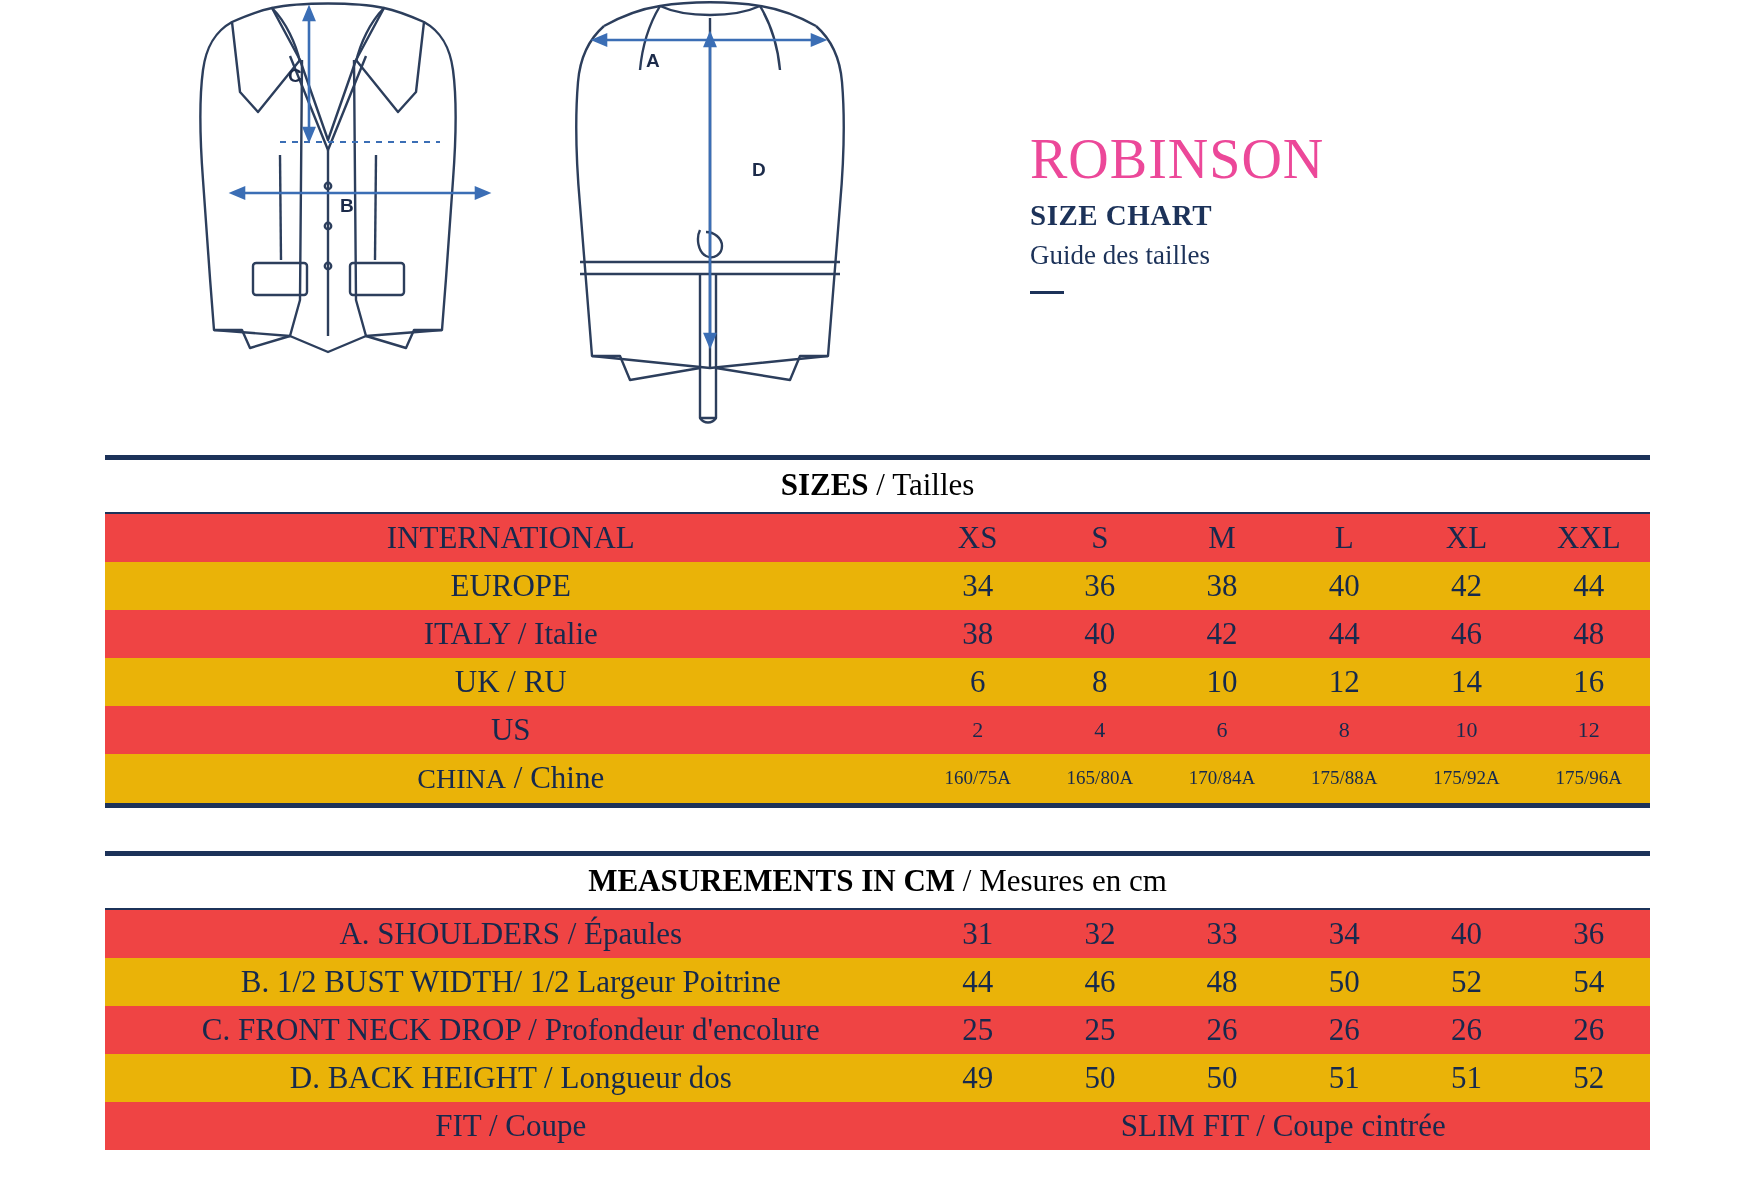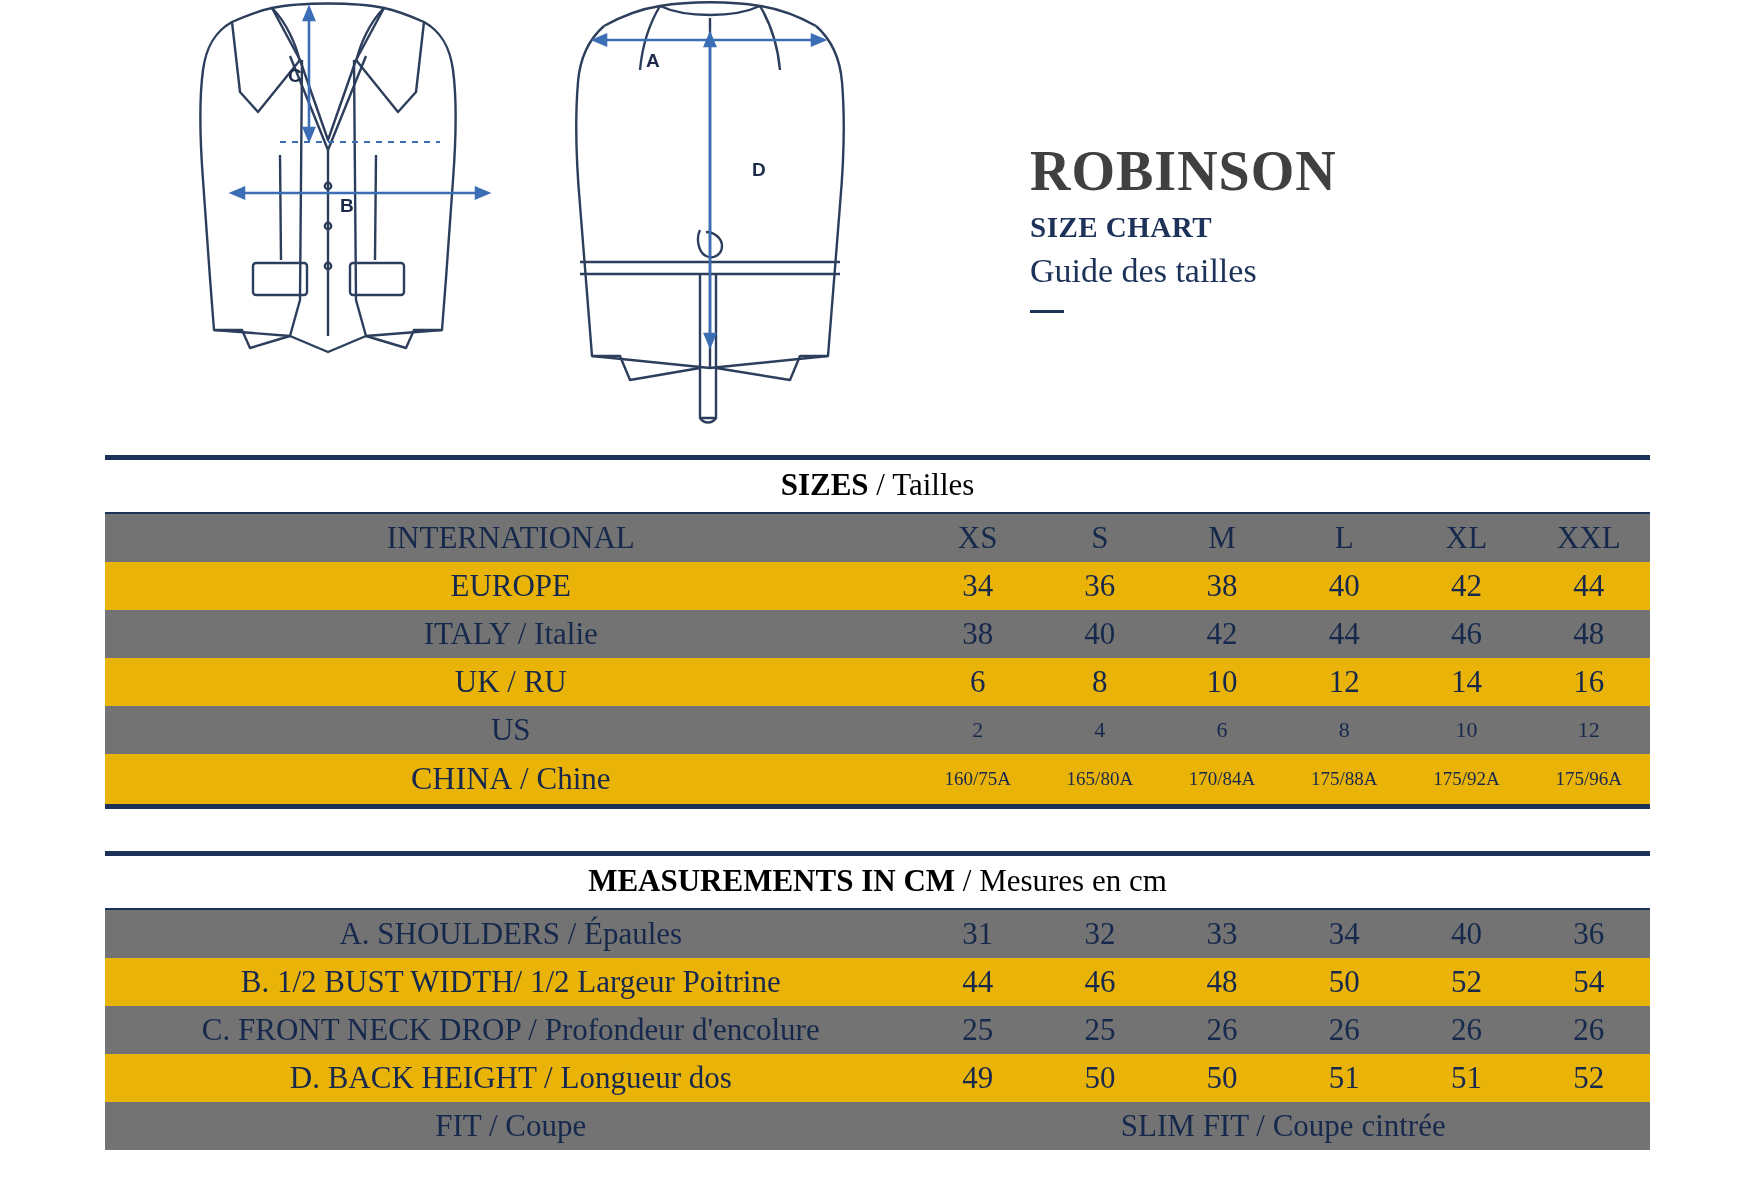--- a/index.html
+++ b/index.html
@@ -37,35 +37,35 @@
 
   
   .title-block {
     position: absolute;
     left: 1030px;
     top: 130px;
     width: 520px;
   }
   .brand-title {
     font-size: 56px;
-    font-weight: bold;
+    font-weight: normal;
     letter-spacing: 1px;
-    color: #404040;
+    color: #ec4899;
     line-height: 1.05;
-    margin: 12px 0 10px 0;
+    margin: 0 0 10px 0;
   }
   .size-chart-label {
     font-size: 29px;
     font-weight: bold;
     color: #1c3259;
     letter-spacing: 0.5px;
     margin: 0 0 8px 0;
   }
   .guide-label {
-    font-size: 34px;
+    font-size: 27px;
     color: #1c3259;
     margin: 0 0 20px 0;
   }
   .rule-dash {
     width: 34px;
     height: 3px;
     background: #1c3259;
   }
 
   
@@ -109,21 +109,21 @@
     color: #16294d;
     line-height: 1.1;
   }
   tr.data td.rowlabel {
     text-align: center;
     white-space: nowrap;
   }
   tr.data td.rowlabel .reg {
     font-weight: normal;
   }
-  tr.shade td { background: #737373; }
+  tr.shade td { background: #ef4444; }
   tr.plain td { background: #eab308; }
 
   
   tr.small td.val { font-size: 22px; }
   tr.xsmall td.val { font-size: 19px; }
 
   .fit-cell {
     font-size: 30px;
   }
   .fit-cell .reg { font-weight: normal; }
@@ -307,21 +307,21 @@
           <td class="val">2</td>
           <td class="val">4</td>
           <td class="val">6</td>
           <td class="val">8</td>
           <td class="val">10</td>
           <td class="val">12</td>
         </tr>
 
         <tr class="data plain xsmall band-bottom">
           <td class="rowlabel">
-            <span style="font-size:32px">CHINA</span><span class="reg" style="font-size:31px"> / Chine</span>
+            <span style="font-size:28px">CHINA</span><span class="reg" style="font-size:31px"> / Chine</span>
           </td>
           <td class="val">160/75A</td>
           <td class="val">165/80A</td>
           <td class="val">170/84A</td>
           <td class="val">175/88A</td>
           <td class="val">175/92A</td>
           <td class="val">175/96A</td>
         </tr>
       </tbody>
     </table>

